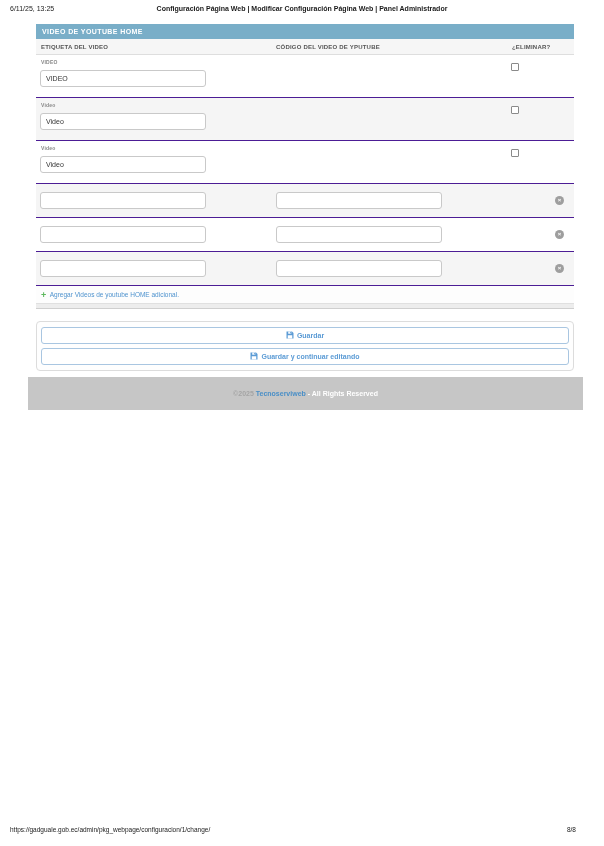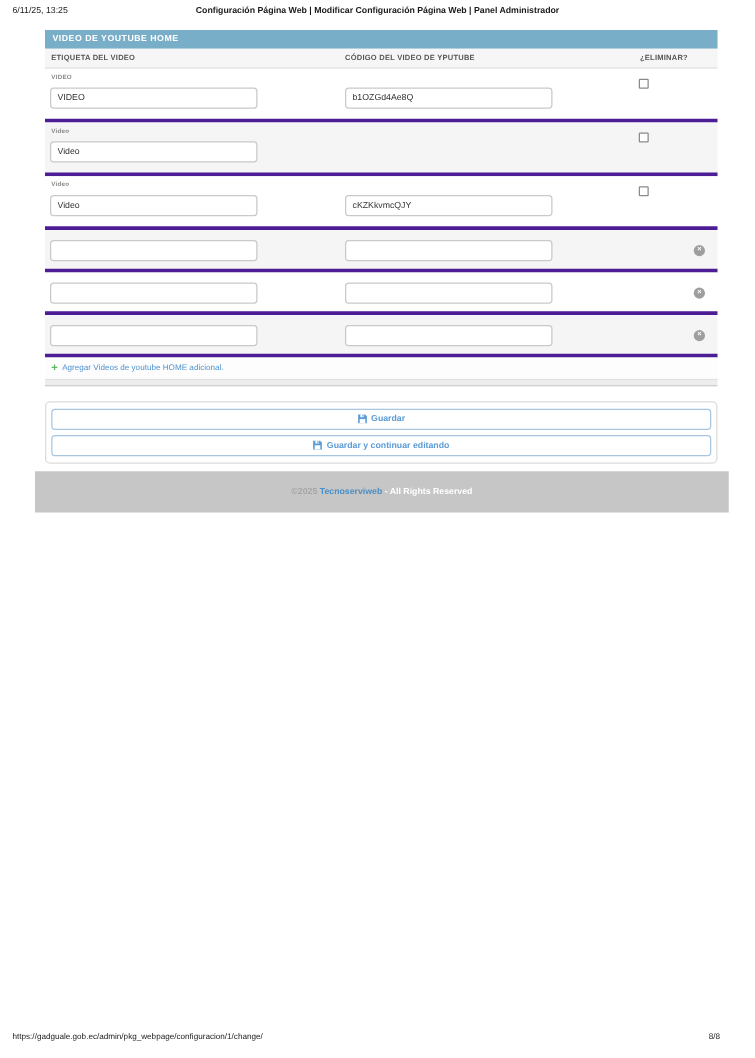--- a/index.html
+++ b/index.html
@@ -23,21 +23,21 @@
     font-size:7px; font-weight:bold; letter-spacing:.4px; padding-left:6px; }
 
   .col-header { position:relative; height:16px; background:#f6f6f6;
     border-bottom:1px solid #dedede; }
   .col-header span { position:absolute; top:5px; font-size:6px; font-weight:bold;
     color:#555; letter-spacing:.2px; }
   .ch1 { left:5px; }
   .ch2 { left:240px; }
   .ch3 { left:476px; }
 
-  .vrow { position:relative; border-bottom:3px solid #4c1d95; background:#fff; }
+  .vrow { position:relative; border-bottom:1px solid #4c1d95; background:#fff; }
   .vrow.alt { background:#f5f5f5; }
   .vrow.with-label { height:43px; }
   .vrow.empty { height:34px; }
   .row-label { position:absolute; top:4px; left:5px; font-size:5px; font-weight:bold;
     color:#888; letter-spacing:.2px; }
   .inp { position:absolute; width:166px; height:17px; border:1px solid #c9c9c9;
     border-radius:3px; background:#fff; font-family:"Liberation Sans",sans-serif;
     font-size:7px; color:#333; padding:0 5px; outline:none; }
   .inp1 { left:4px; }
   .inp2 { left:240px; }
@@ -89,34 +89,32 @@
 
   <div class="col-header">
     <span class="ch1">ETIQUETA DEL VIDEO</span>
     <span class="ch2">CÓDIGO DEL VIDEO DE YPUTUBE</span>
     <span class="ch3">¿ELIMINAR?</span>
   </div>
 
   <div class="vrow with-label">
     <div class="row-label">VIDEO</div>
     <input class="inp inp1" value="VIDEO" style="">
-    <input class="inp inp2" value="b1OZGd4Ae8Q" style="">
     <span class="cb"></span>
   </div>
 
   <div class="vrow with-label alt">
     <div class="row-label">Video</div>
     <input class="inp inp1" value="Video" style="">
     <span class="cb"></span>
   </div>
 
   <div class="vrow with-label">
     <div class="row-label">Video</div>
     <input class="inp inp1" value="Video" style="">
-    <input class="inp inp2" value="cKZKkvmcQJY" style="">
     <span class="cb"></span>
   </div>
 
   <div class="vrow empty alt">
     <input class="inp inp1" value="" style="">
     <input class="inp inp2" value="" style="">
     <span class="del">×</span>
   </div>
 
   <div class="vrow empty">

